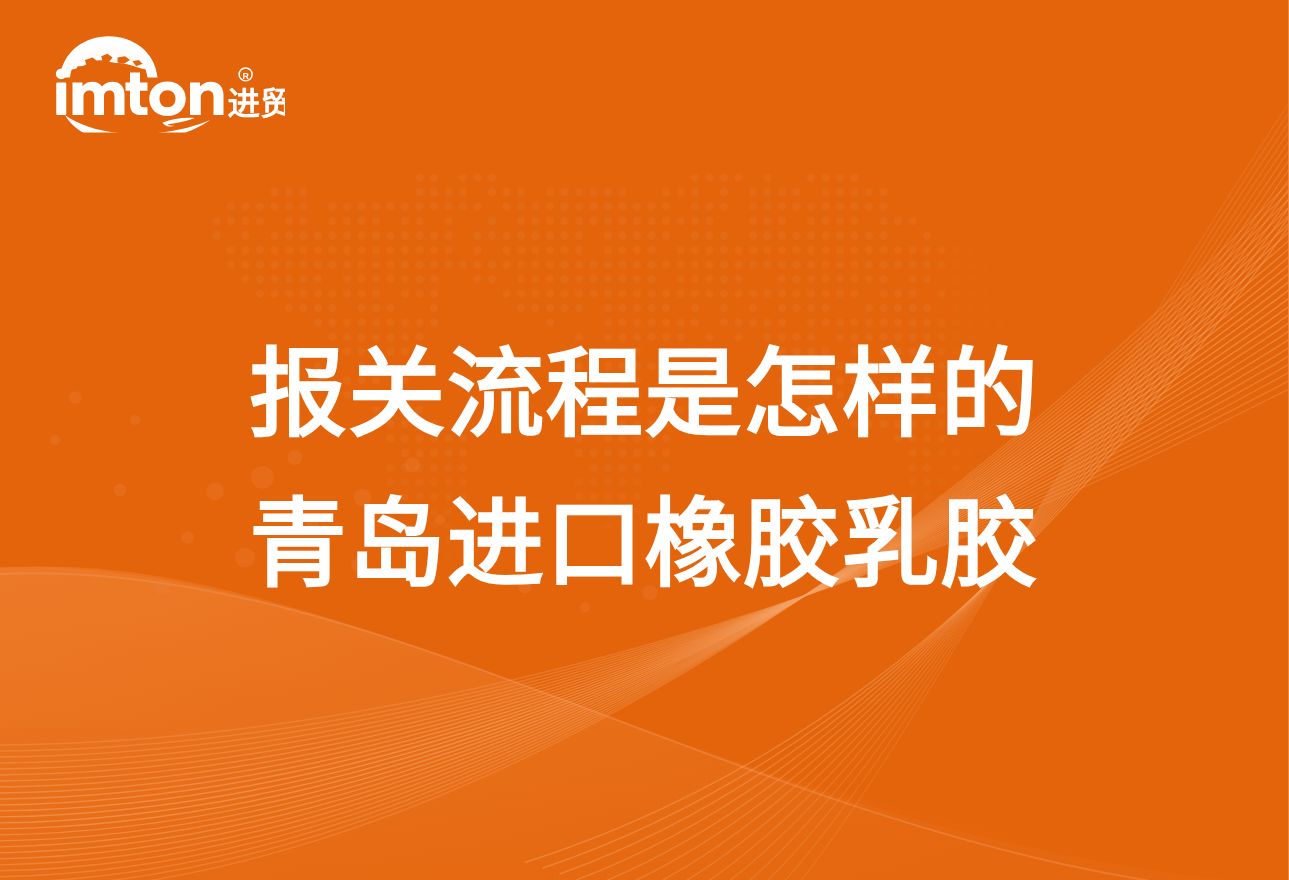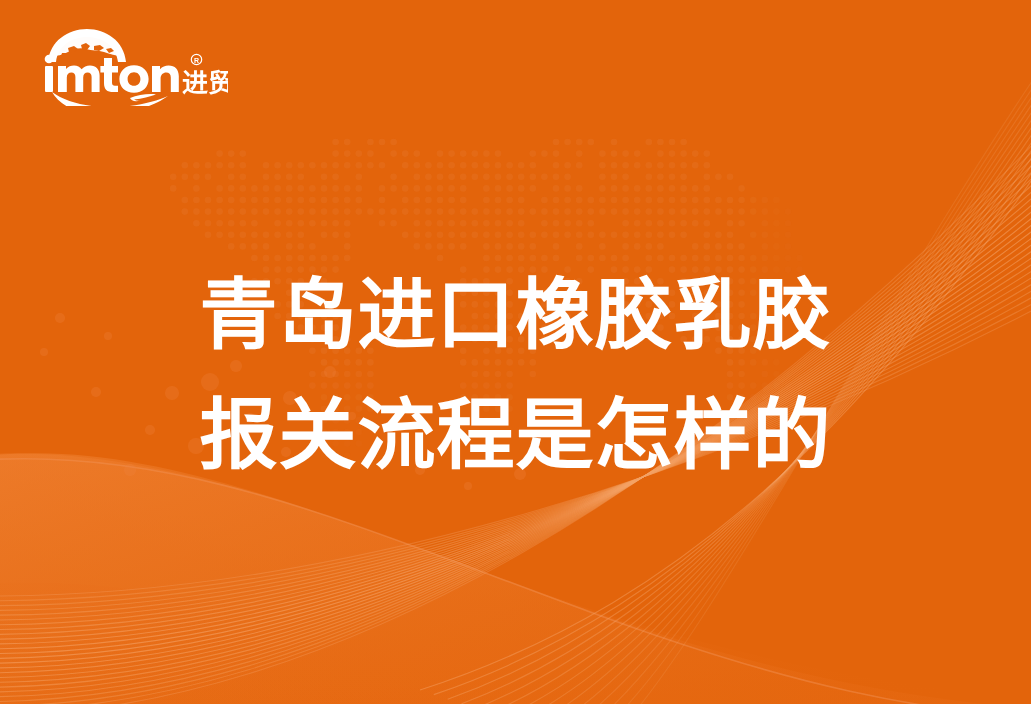--- a/index.html
+++ b/index.html
@@ -960,17 +960,17 @@
         <path d="M14,66 C24,84 52,92 80,88 C104,84.6 122,76 130,70
                  C120,74.4 104,79 86,80.6 C58,83 30,78 14,66 Z"></path>
         <path d="M92,72 C100,69 110,67.4 118,68.4 C112,70.6 104,72.6 96,73.4
                  C97.8,74.4 100,74.8 102,74.6 C97,76 93,74.6 92,72 Z"></path>
       </g>
     </svg>
 
   </div>
 
   <div class="title-block">
+    <div class="title-line">报关流程是怎样的</div>
     <div class="title-line">青岛进口橡胶乳胶</div>
-    <div class="title-line">报关流程是怎样的</div>
   </div>
 
 </div>
 
 </body></html>

